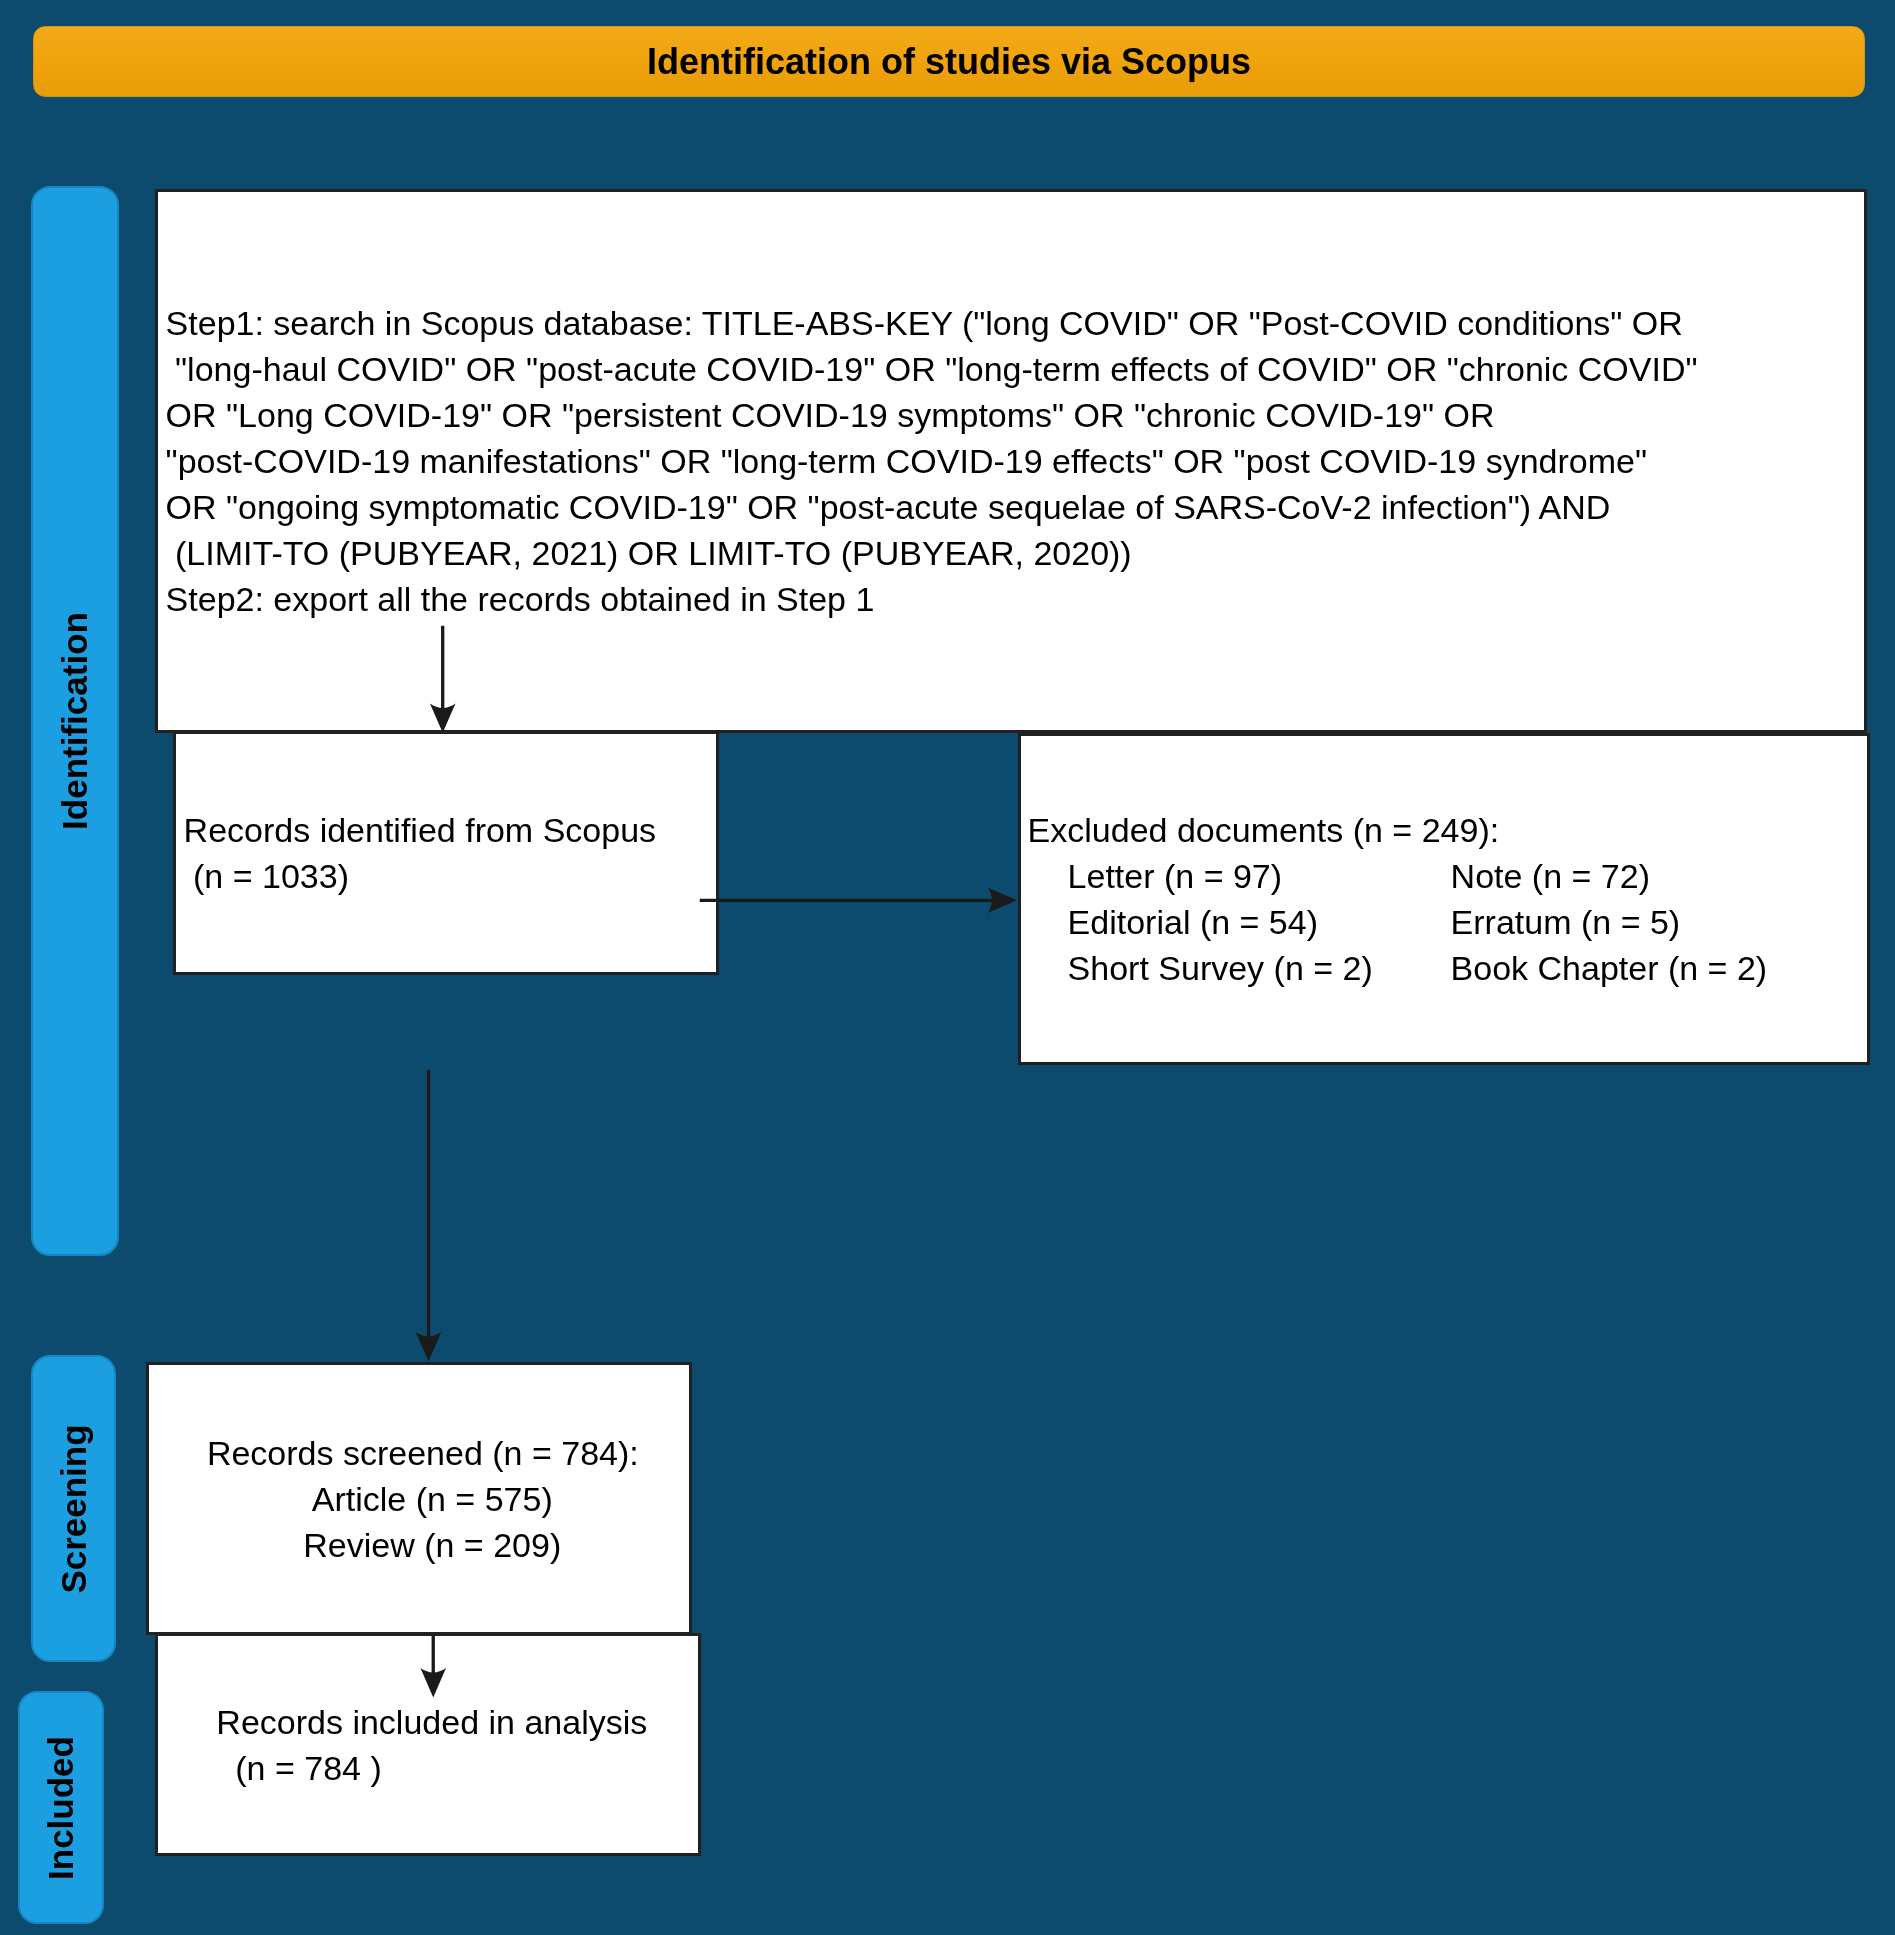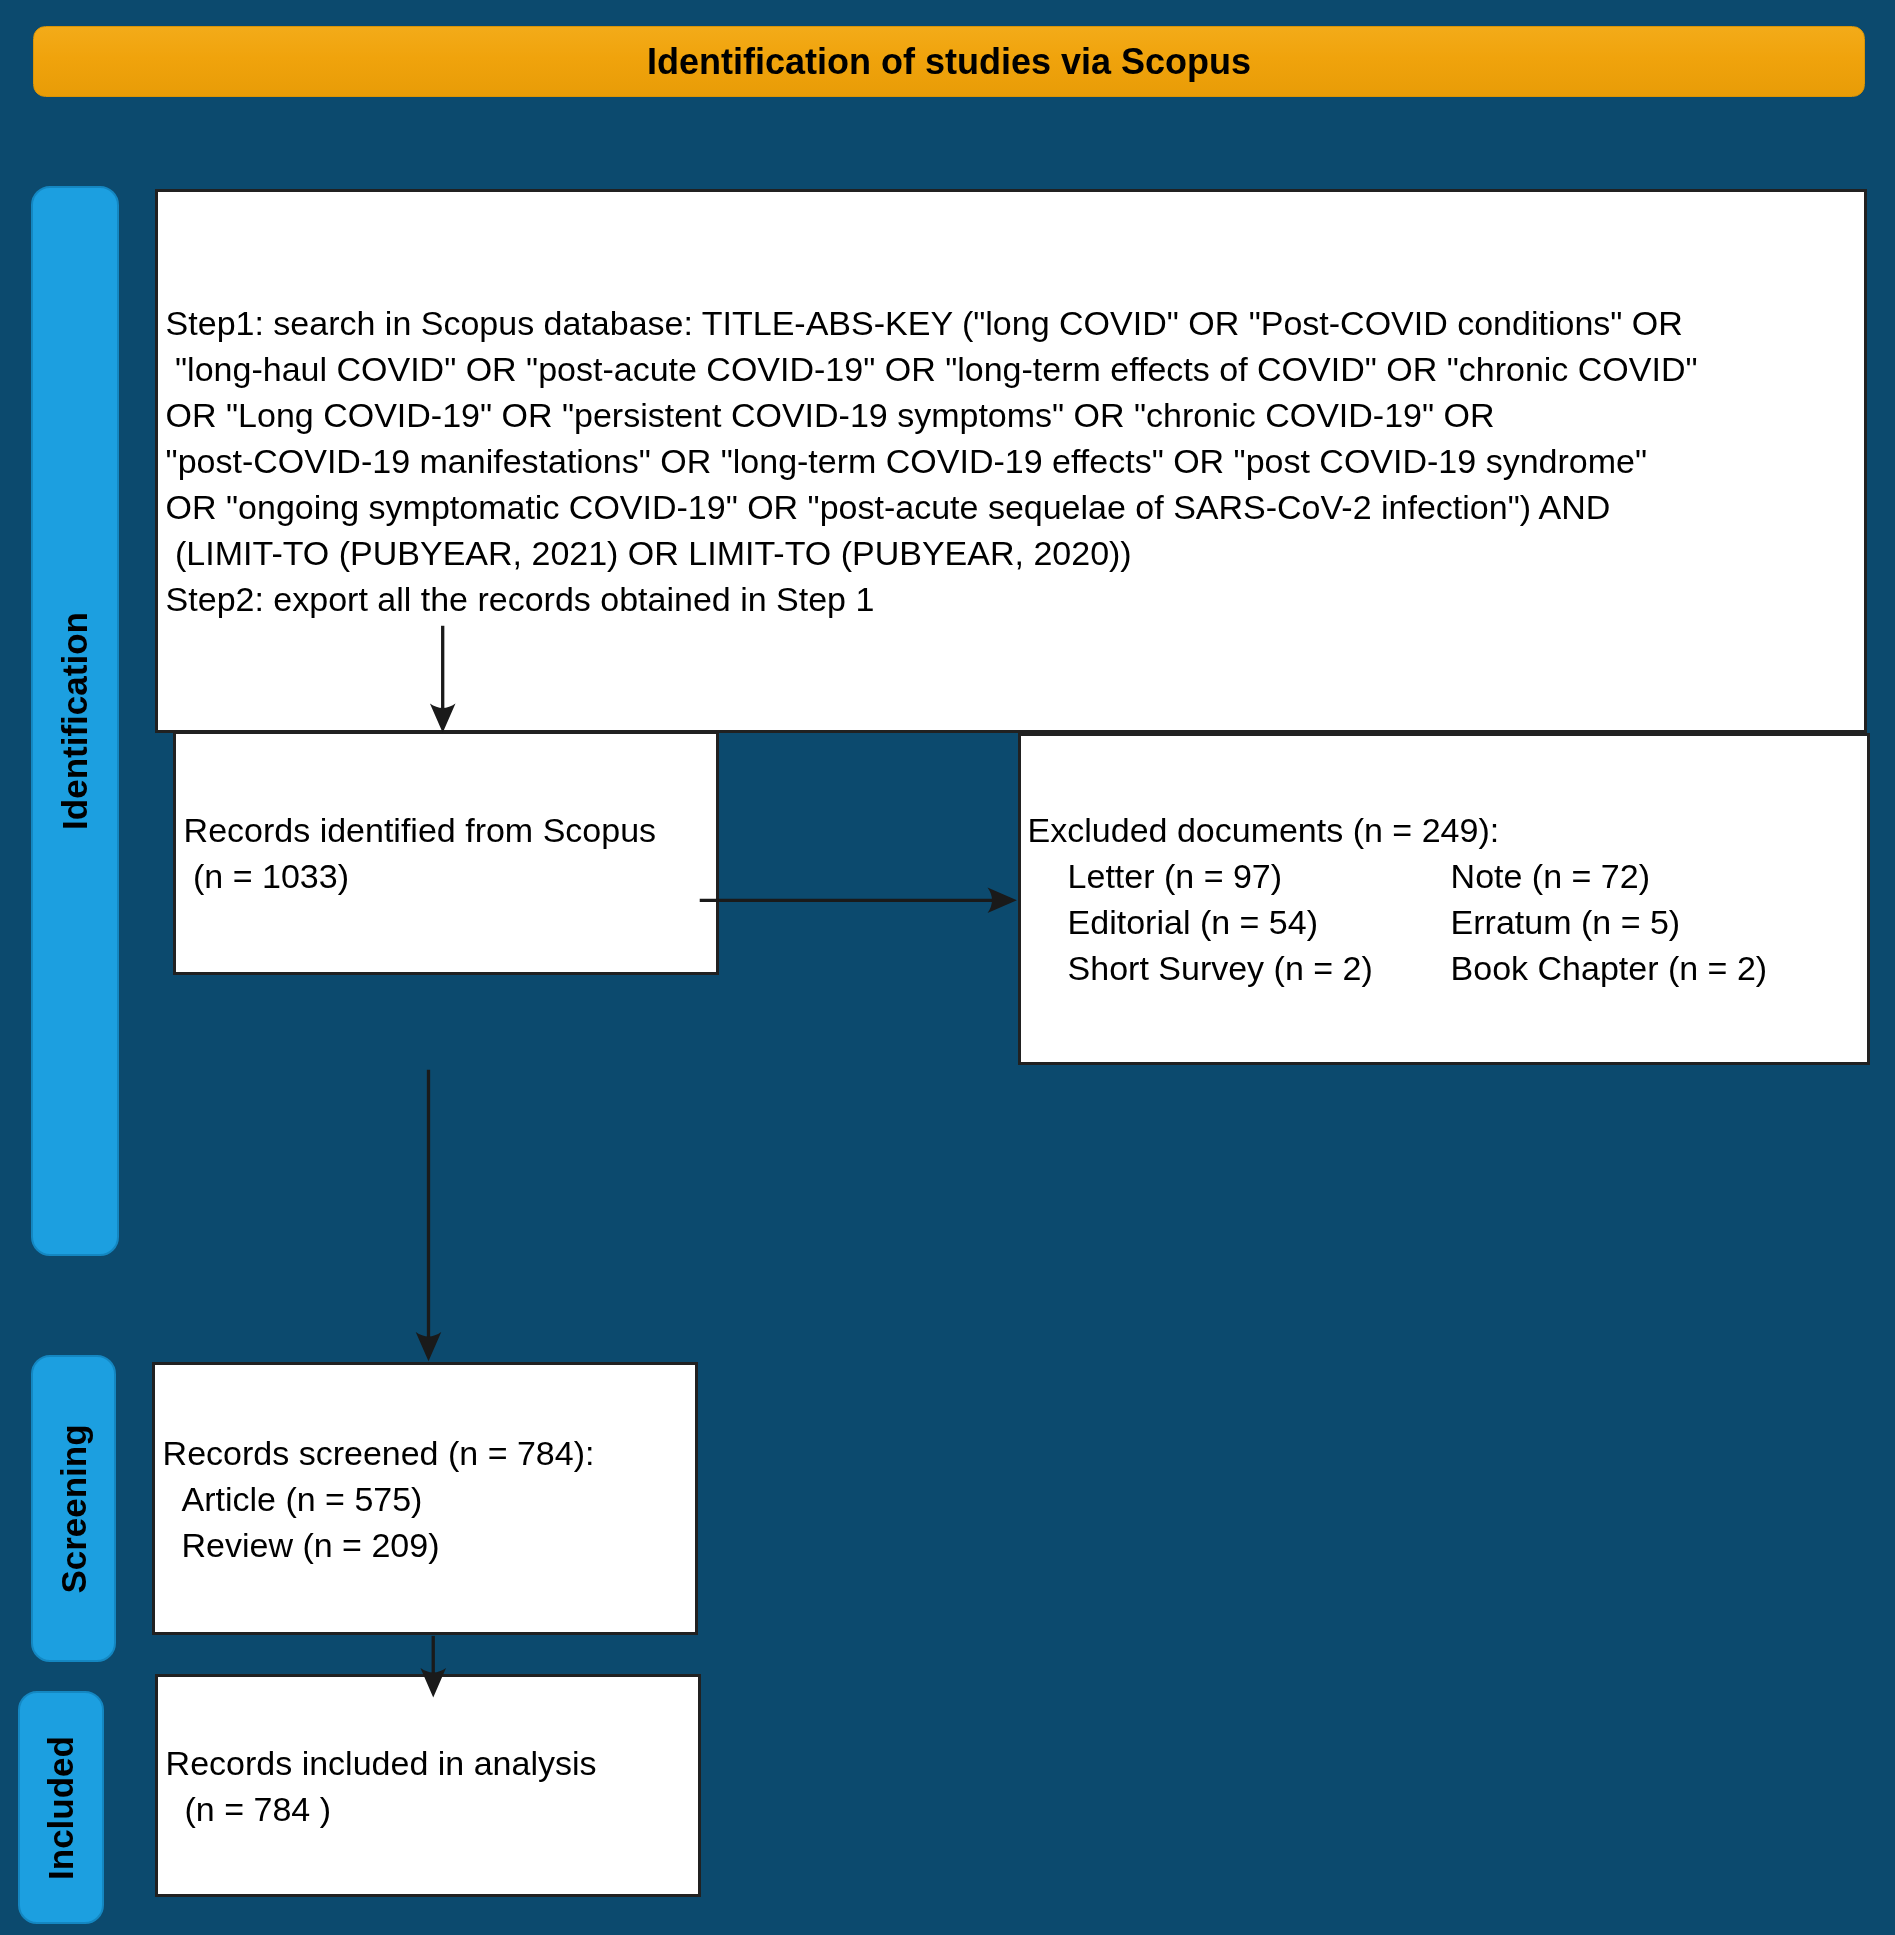--- a/index.html
+++ b/index.html
@@ -59,22 +59,22 @@
     display: flex;
     flex-direction: column;
     justify-content: center;
     font-size: 34px;
     line-height: 46px;
     white-space: pre-wrap;
   }
   .box-search   { left: 155px;  top: 189px;  width: 1712px; height: 544px; padding: 4.7px 7.6px; }
   .box-records  { left: 164px;  top: 731px; width: 546px; height: 244px; padding: 4.7px 0 4.7px 7.6px; margin-left: 9px; }
   .box-excluded { left: 1018px; top: 733px; width: 852px; height: 332px; padding: 4.7px 0 4.7px 6.6px; }
-  .box-screened { left: 152px;  top: 1362px; width: 546px; height: 273px; padding: 4.7px 0 4.7px 7.6px; }
-  .box-included { left: 155px;  top: 1674px; width: 546px; height: 223px; padding: 4.7px 0 4.7px 7.6px; }
+  .box-screened { left: 146px;  top: 1362px; width: 546px; height: 273px; padding: 4.7px 0 4.7px 7.6px; text-align: center; }
+  .box-included { left: 155px;  top: 1633px; width: 546px; height: 223px; padding: 4.7px 0 4.7px 7.6px; align-items: center; }
 
   .excl-grid {
     display: grid;
     grid-template-columns: 383px 1fr;
     padding-left: 40px;
   }
 
   
   .arrows {
     position: absolute;

